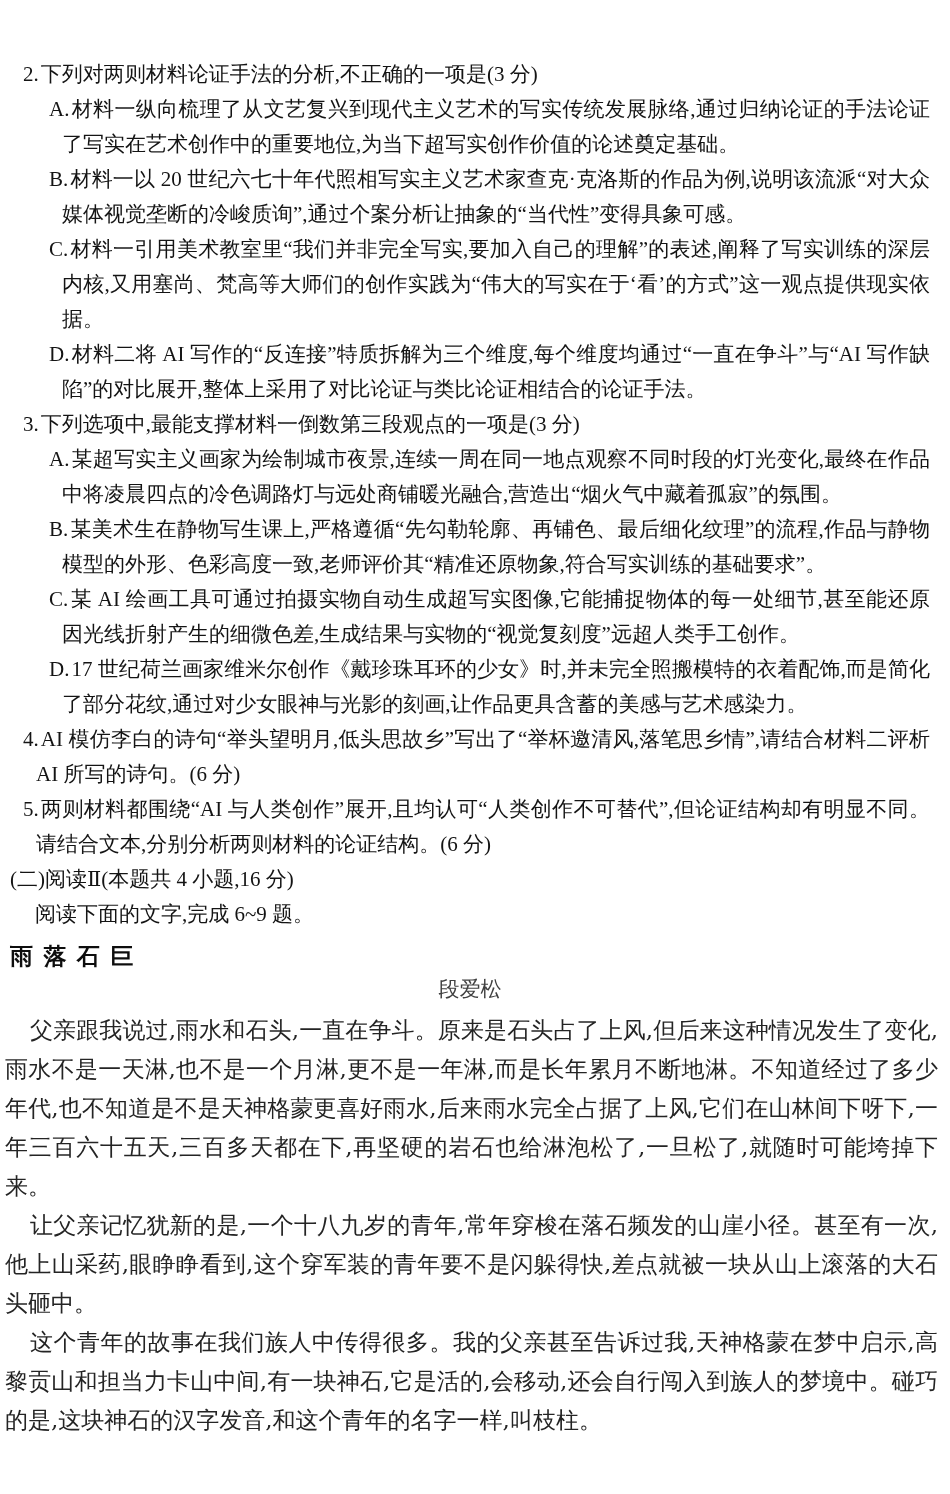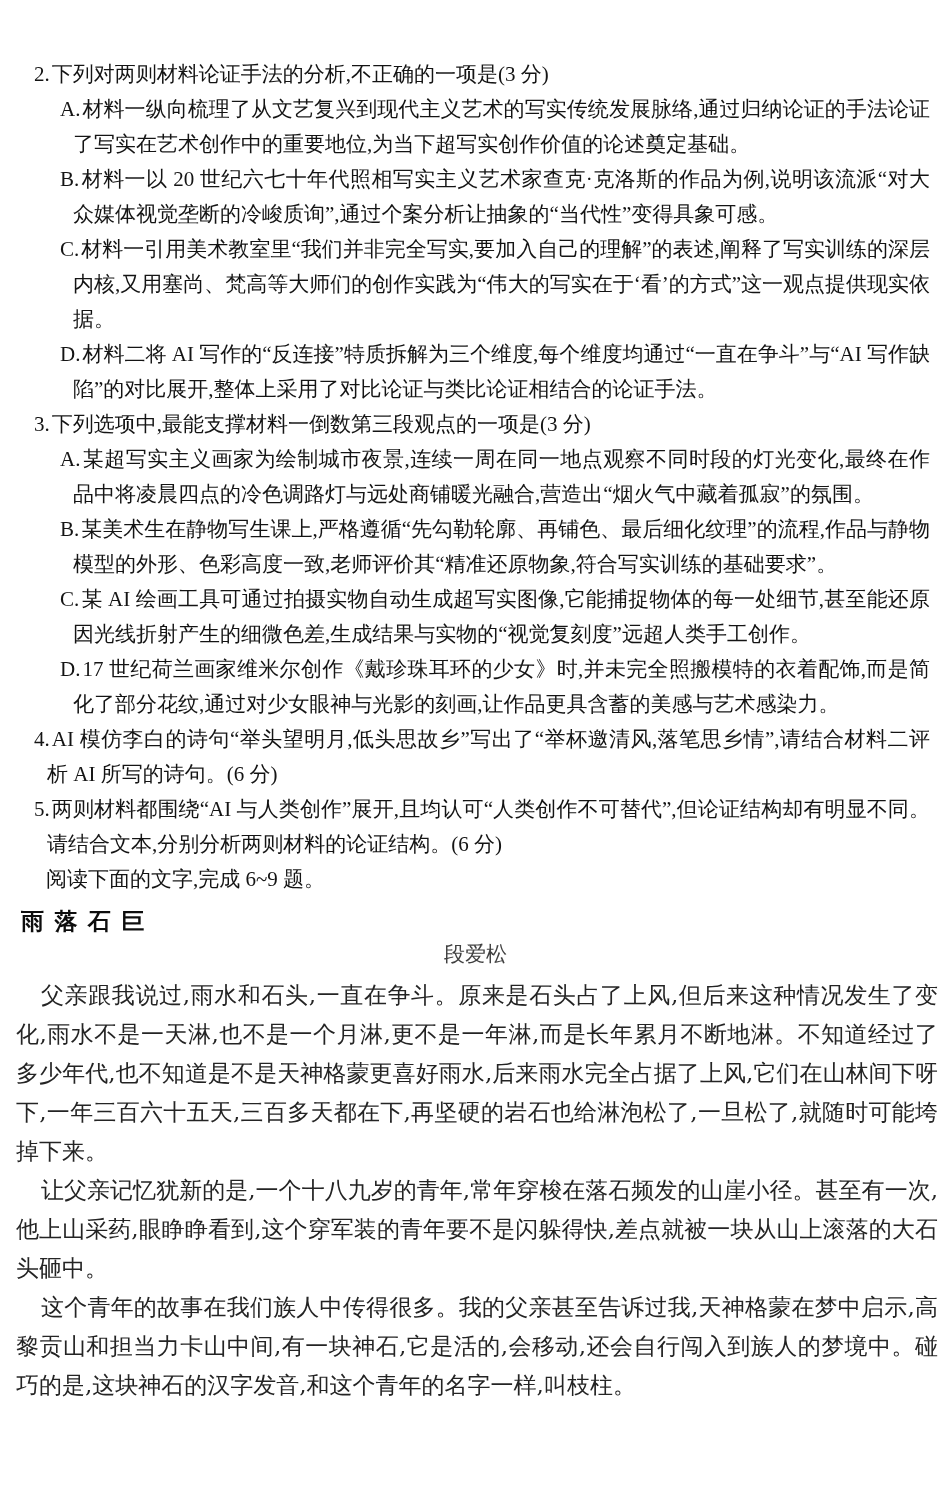--- a/index.html
+++ b/index.html
@@ -7,21 +7,21 @@
     padding: 0;
     background: #ffffff;
   }
   .page {
     position: relative;
     width: 950px;
     height: 1494px;
     background: #ffffff;
     color: #141414;
     box-sizing: border-box;
-    padding: 57px 20px 0 21px;
+    padding: 57px 20px 0 10px;
     overflow: hidden;
   }
   
   .q-area {
     font-family: "Liberation Serif", "DejaVu Serif", serif;
     font-size: 21px;
     line-height: 35px;
     text-align: justify;
   }
   .q-area p { margin: 0; }
@@ -97,20 +97,21 @@
 
     <div>
       <p class="stem"><span class="qnum">4.</span><span>AI 模仿李白的诗句“举头望明月,低头思故乡”写出了“举杯邀清风,落笔思乡情”,请结合材料二评析 AI 所写的诗句。(6 分)</span></p>
     </div>
 
     <div>
       <p class="stem"><span class="qnum">5.</span><span>两则材料都围绕“AI 与人类创作”展开,且均认可“人类创作不可替代”,但论证结构却有明显不同。请结合文本,分别分析两则材料的论证结构。(6 分)</span></p>
     </div>
 
     <div>
+      <p class="sec-heading">(二)阅读Ⅱ(本题共 4 小题,16 分)</p>
       <p class="sec-instruction">阅读下面的文字,完成 6~9 题。</p>
     </div>
   </div>
 
   <h1 class="story-title">雨 落 石 巨</h1>
   <p class="story-author">段爱松</p>
 
   <div class="story">
     <p>父亲跟我说过,雨水和石头,一直在争斗。原来是石头占了上风,但后来这种情况发生了变化,雨水不是一天淋,也不是一个月淋,更不是一年淋,而是长年累月不断地淋。不知道经过了多少年代,也不知道是不是天神格蒙更喜好雨水,后来雨水完全占据了上风,它们在山林间下呀下,一年三百六十五天,三百多天都在下,再坚硬的岩石也给淋泡松了,一旦松了,就随时可能垮掉下来。</p>
     <p>让父亲记忆犹新的是,一个十八九岁的青年,常年穿梭在落石频发的山崖小径。甚至有一次,他上山采药,眼睁睁看到,这个穿军装的青年要不是闪躲得快,差点就被一块从山上滚落的大石头砸中。</p>

